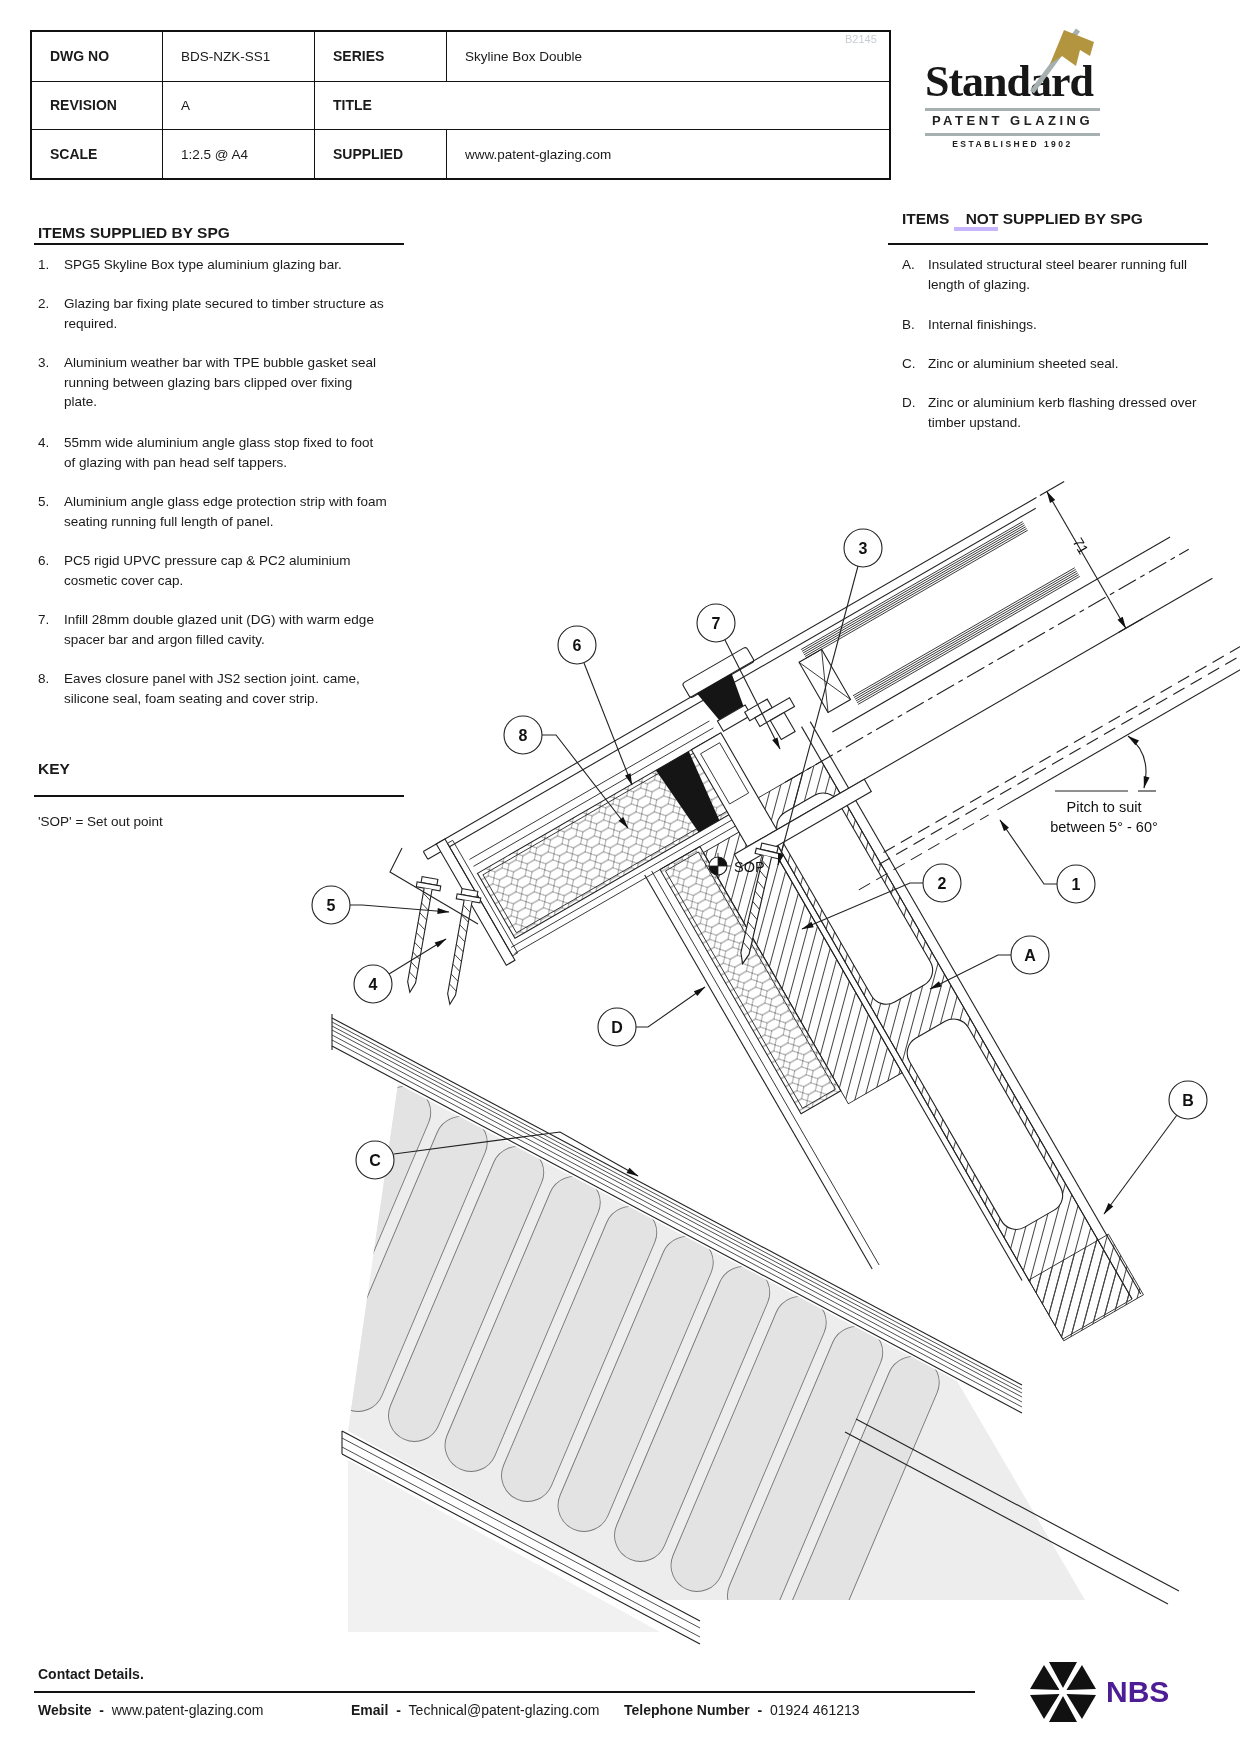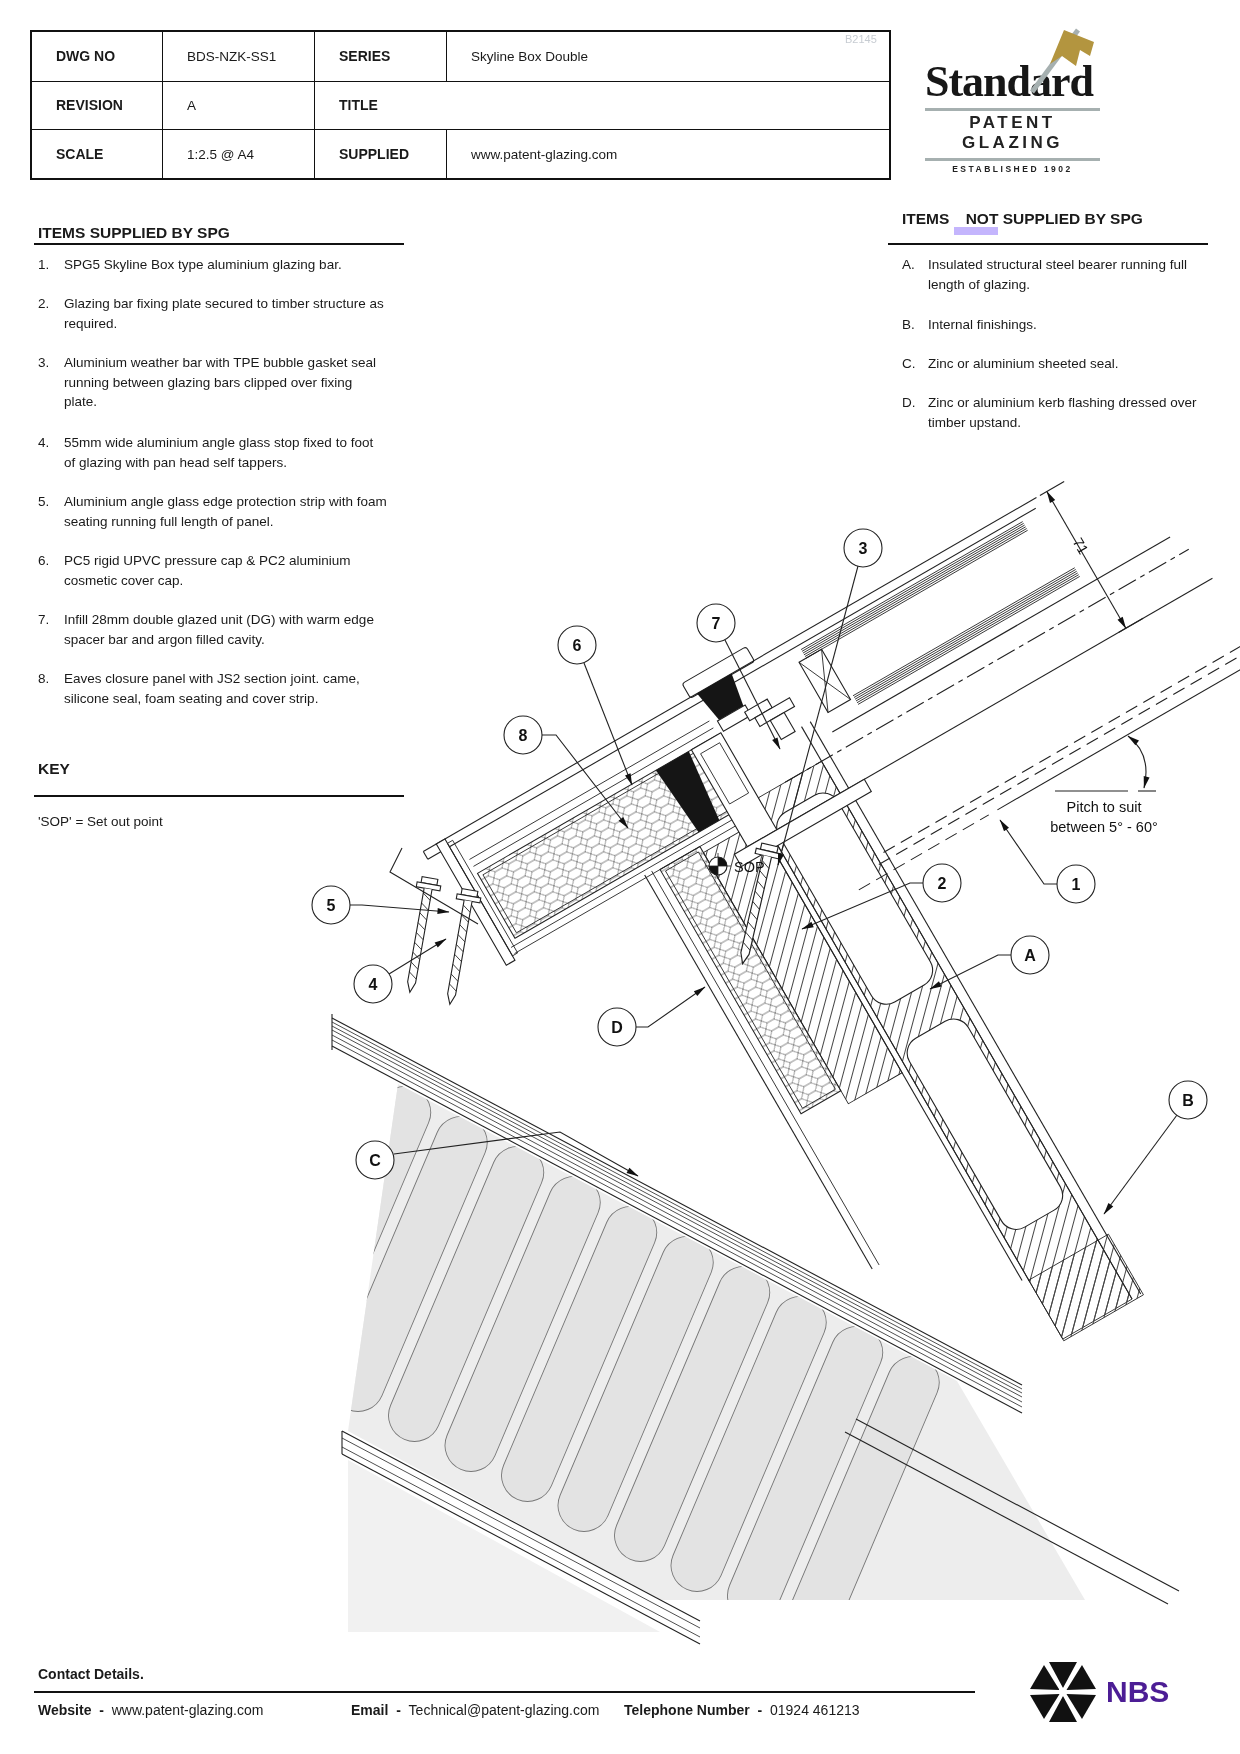--- a/index.html
+++ b/index.html
@@ -4,41 +4,41 @@
 <style>
   html,body{margin:0;padding:0;background:#fff;}
   .page{position:relative;width:1240px;height:1754px;background:#fff;overflow:hidden;
         font-family:"Liberation Sans", sans-serif;color:#1a1a1a;}
   .abs{position:absolute;}
   
   .tblock{position:absolute;left:30px;top:30px;width:857px;height:146px;border:2px solid #111;
           display:grid;grid-template-rows:1fr 1fr 1fr;}
   .trow{display:grid;grid-template-columns:130px 152px 132px 1fr;border-top:1px solid #111;}
   .trow:first-child{border-top:none;}
-  .tcell{display:flex;align-items:center;padding-left:24px;font-size:13.5px;border-left:1px solid #111;}
+  .tcell{display:flex;align-items:center;padding-left:18px;font-size:13.5px;border-left:1px solid #111;}
   .tcell:first-child{border-left:none;}
   .tlabel{font-weight:bold;font-size:14px;}
   .watermark{position:absolute;left:845px;top:33px;font-size:11px;color:#c7ccd2;}
   
   .logo{position:absolute;left:925px;top:22px;width:175px;}
   .logo-name{font-family:"Liberation Serif", serif;font-weight:700;font-size:44px;color:#171717;
              letter-spacing:-1px;line-height:1;margin-top:38px;}
   .logo-rule{height:3px;background:#a6b0b0;margin-top:4px;}
-  .logo-tag{font-size:17px;font-weight:bold;letter-spacing:3.5px;color:#222;text-align:center;padding:2px 0 1px 0;}
+  .logo-tag{font-size:13px;font-weight:bold;letter-spacing:3.5px;color:#222;text-align:center;padding:2px 0 1px 0;}
   .logo-est{font-size:8.5px;font-weight:bold;letter-spacing:2.5px;color:#222;text-align:center;margin-top:3px;}
   .logo-flag{position:absolute;right:2px;top:0px;}
   
   .h1{position:absolute;font-size:15.5px;font-weight:bold;}
   .rule{position:absolute;height:1.5px;background:#111;}
   .li{position:absolute;display:flex;font-size:13.5px;line-height:19.5px;}
   .li .n{width:26px;flex:0 0 26px;}
   .li .t{white-space:pre-line;width:336px;}
   .li .t2{white-space:pre-line;width:300px;}
   .keyline{position:abs;font-size:13.5px;}
-  .notu{border-bottom:8px solid #c4b5fd;padding-bottom:0px;padding-left:12px;}
+  .notu{border-bottom:4px solid #c4b5fd;padding-bottom:0px;padding-left:12px;}
   
   .contact-h{position:absolute;left:38px;top:1666px;font-size:14px;font-weight:bold;}
   .centry{position:absolute;top:1702px;font-size:14px;}
   .centry b{font-weight:bold;}
   
   svg.draw{position:absolute;left:0;top:0;}
   .ln{stroke:#222;stroke-width:1.1;fill:none;}
   .thin{stroke:#222;stroke-width:0.8;fill:none;}
   .wfill{fill:#fff;stroke:#222;stroke-width:1.1;}
   .blk{fill:#151515;stroke:none;}

